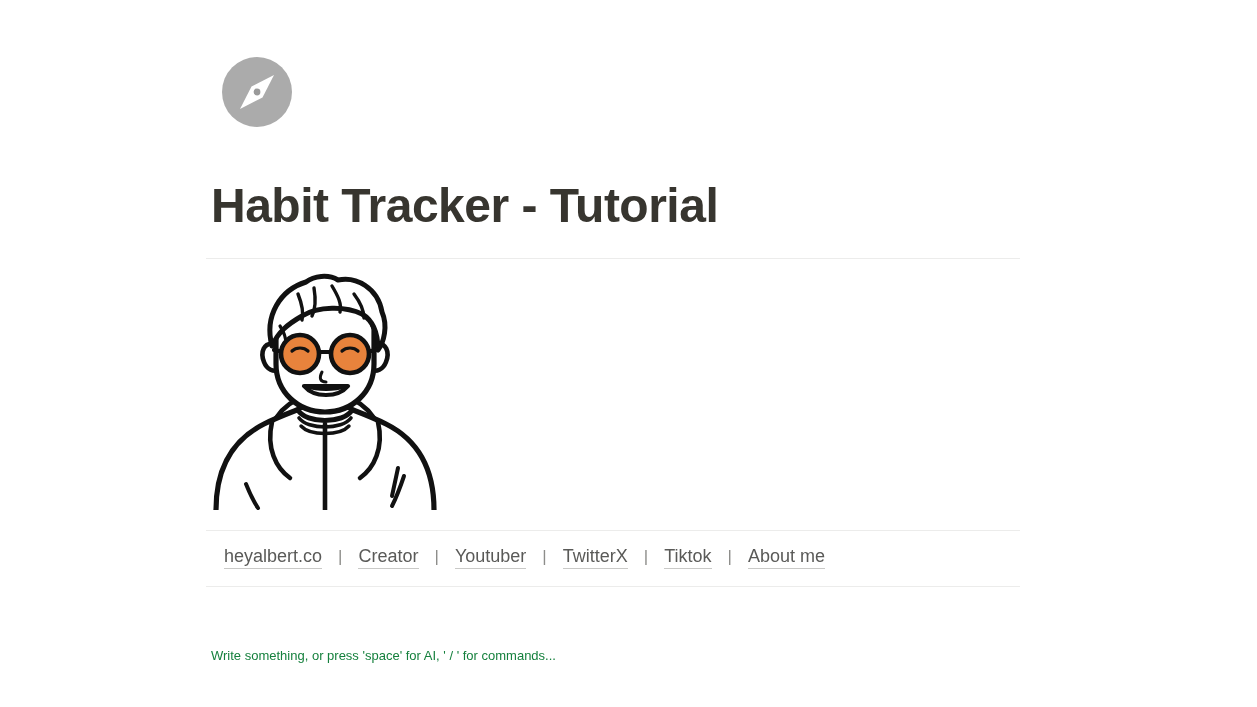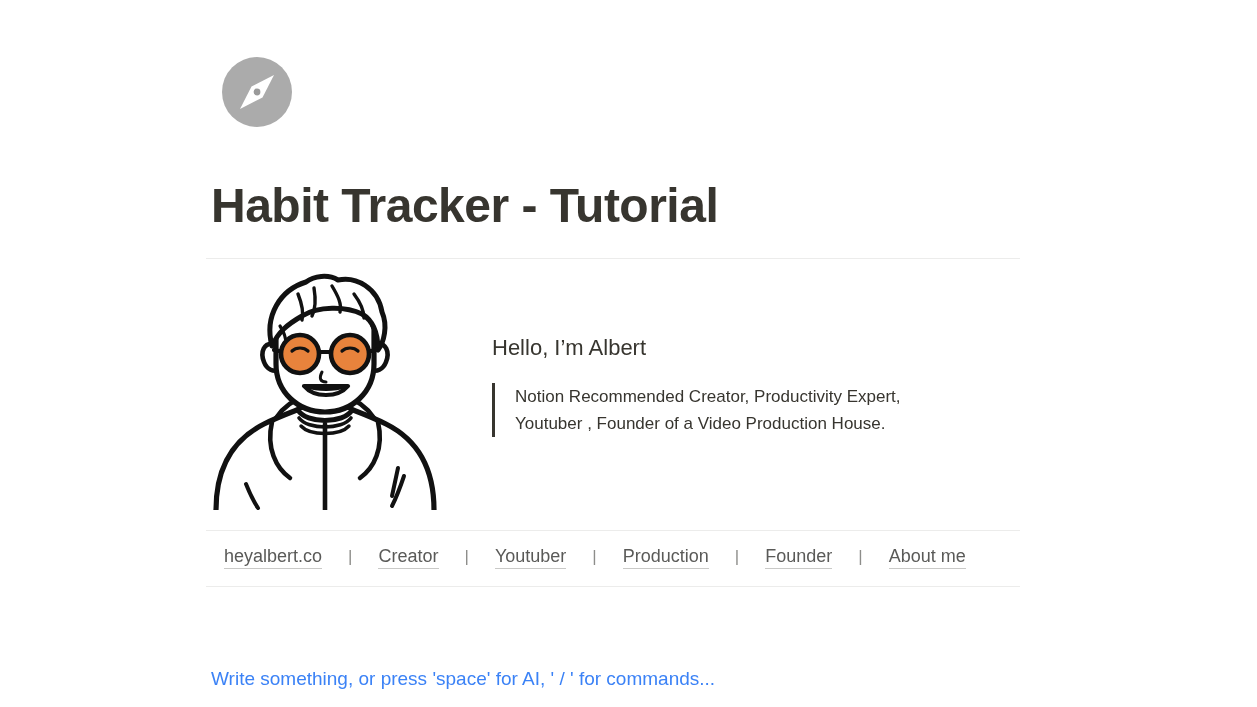--- a/index.html
+++ b/index.html
@@ -109,21 +109,20 @@
   .links-row {
     position: absolute;
     left: 206px;
     top: 540px;
     width: 814px;
     height: 36px;
     display: flex;
     align-items: center;
     padding-left: 18px;
     box-sizing: border-box;
-    gap: 10px;
   }
   .nav-link {
     font-size: 18px;
     line-height: 1;
     color: #5a5a58;
     text-decoration: none;
     border-bottom: 1px solid #c9c9c7;
     padding-bottom: 3px;
     white-space: nowrap;
   }
@@ -132,24 +131,24 @@
     color: #8d8d8a;
     margin: 0 16px;
     padding-bottom: 3px;
     user-select: none;
   }
 
   
   .editor-placeholder {
     position: absolute;
     left: 211px;
-    top: 666px;
-    font-size: 19px;
+    top: 643px;
+    font-size: 13px;
     line-height: 26px;
-    color: #3b82f6;
+    color: #15803d;
     white-space: nowrap;
     cursor: text;
   }
 </style>
 </head>
 <body>
 
 <div class="page">
 
   <div class="page-icon-wrap">
@@ -221,42 +220,35 @@
         </g>
 
         <g fill="none" stroke="#111111" stroke-width="3.6" stroke-linecap="round" stroke-linejoin="round">
           <path d="M116 100 C113 106 114 110 120 110" fill="none" stroke-width="3"></path>
           <path d="M98 114 C108 126 132 126 142 114 Z" fill="#ffffff" stroke-width="4.2"></path>
           <path d="M100 116 C110 120 130 120 140 116" fill="#111111" stroke="none"></path>
         </g>
       </svg>
     </div>
 
-    <div class="intro-box">
-      <div class="intro-heading">Hello, I’m Albert</div>
-      <div class="quote-block">
-        <div class="quote-line">Notion Recommended Creator, Productivity Expert,</div>
-        <div class="quote-line">Youtuber , Founder of a Video Production House.</div>
-      </div>
-    </div>
 
   </div>
 
   <div class="divider divider-links-top"></div>
 
   <div class="links-row">
     <a class="nav-link" href="#">heyalbert.co</a>
     <span class="link-sep">|</span>
     <a class="nav-link" href="#">Creator</a>
     <span class="link-sep">|</span>
     <a class="nav-link" href="#">Youtuber</a>
     <span class="link-sep">|</span>
-    <a class="nav-link" href="#">Production</a>
-    <span class="link-sep">|</span>
-    <a class="nav-link" href="#">Founder</a>
+    <a class="nav-link" href="#">TwitterX</a>
+    <span class="link-sep">|</span>
+    <a class="nav-link" href="#">Tiktok</a>
     <span class="link-sep">|</span>
     <a class="nav-link" href="#">About me</a>
   </div>
 
   <div class="divider divider-links-bottom"></div>
 
   <div class="editor-placeholder">Write something, or press 'space' for AI, ' / ' for commands...</div>
 
 </div>
 

